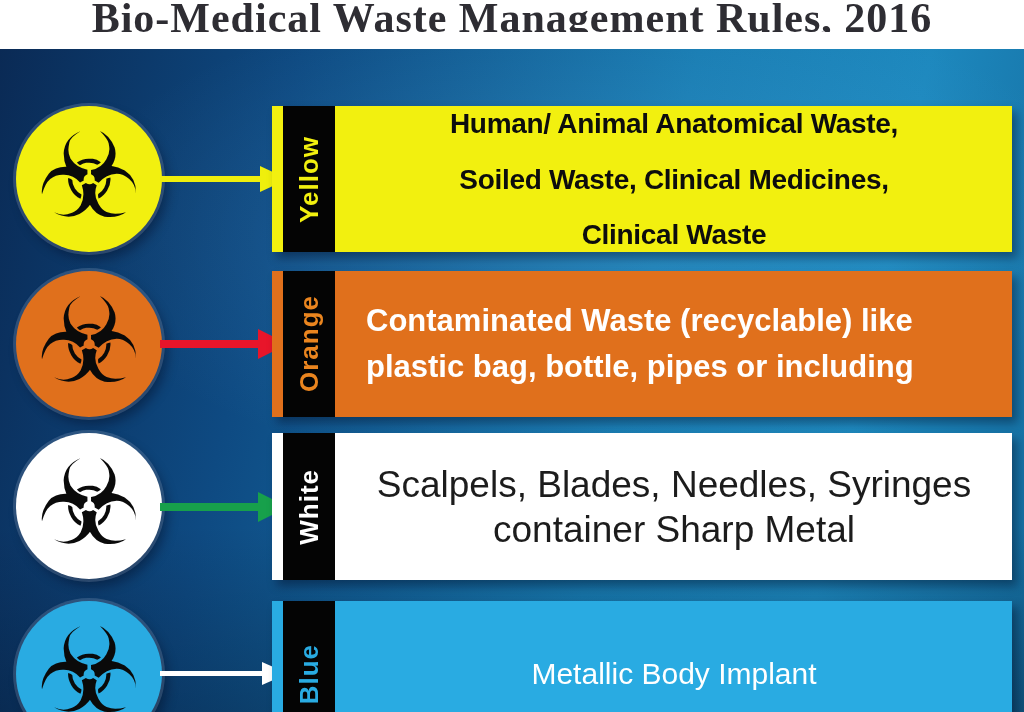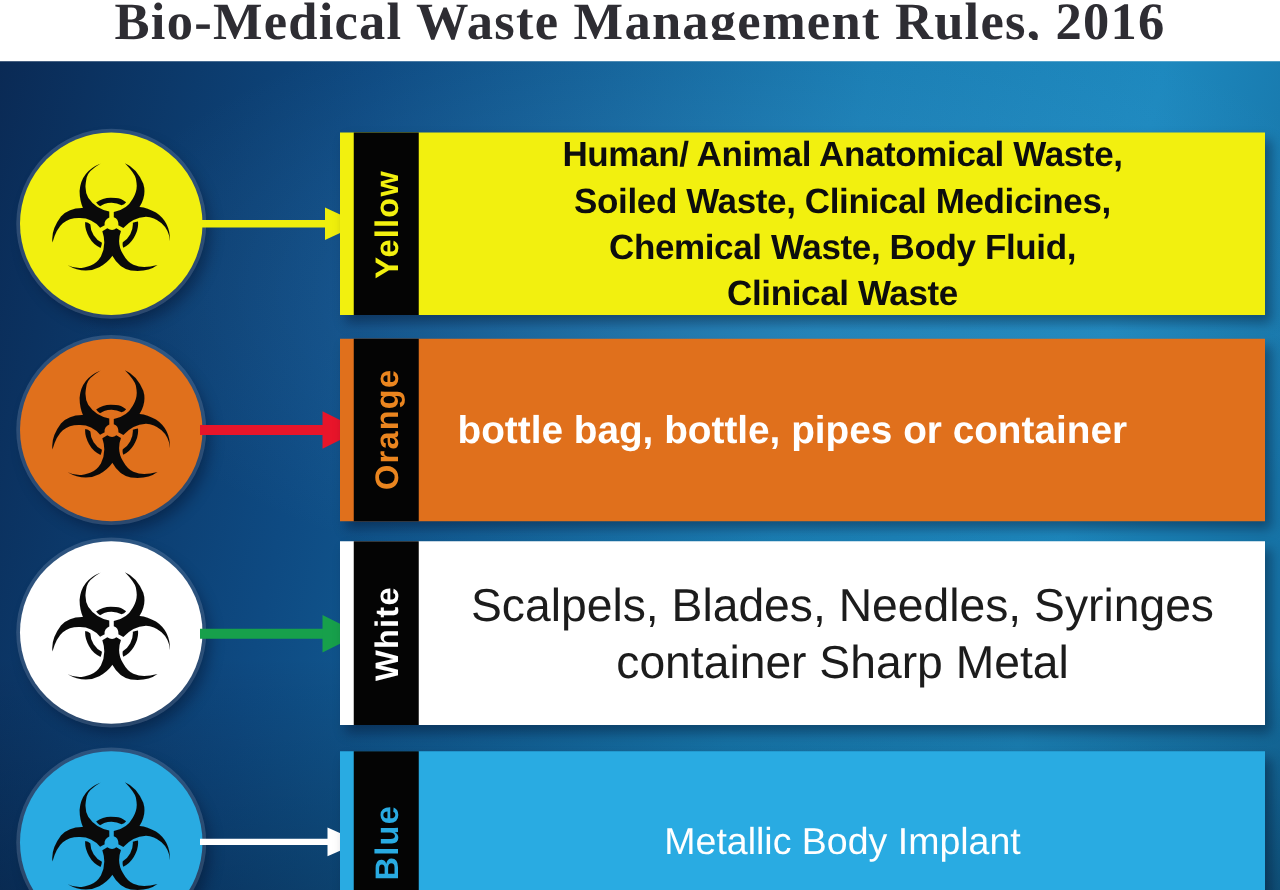--- a/index.html
+++ b/index.html
@@ -74,40 +74,40 @@
         <rect class="shaft" x="0" y="15" width="102" height="6"></rect>
         <polygon class="head" points="100,5 128,18 100,31"></polygon>
       </svg>
       <div class="box">
         <div class="strip">
           <span class="vlabel">Yellow</span>
         </div>
         <div class="content">
           <div class="line">Human/ Animal Anatomical Waste,</div>
           <div class="line">Soiled Waste, Clinical Medicines,</div>
-          <div class="line">Chemical Waste, Body Fluid,</div>
           <div class="line">Clinical Waste</div>
         </div>
       </div>
     </section>
 
     <section class="row r1" style="--bin: #e0701c; --labelc: #ea851f; --arrowc: #e8152a;">
       <div class="circle">
         <span class="bio">☣</span>
       </div>
       <svg class="arrow" viewBox="0 0 128 36">
         <rect class="shaft" x="0" y="15" width="102" height="6"></rect>
         <polygon class="head" points="98,3 128,18 98,33"></polygon>
       </svg>
       <div class="box">
         <div class="strip">
           <span class="vlabel">Orange</span>
         </div>
         <div class="content">
-          <div class="line">bottle bag, bottle, pipes or container</div>
+          <div class="line">Contaminated Waste (recyclable) like</div>
+          <div class="line">plastic bag, bottle, pipes or including</div>
         </div>
       </div>
     </section>
 
     <section class="row r2" style="--bin: #ffffff; --labelc: #ffffff; --arrowc: #17a04b;">
       <div class="circle">
         <span class="bio">☣</span>
       </div>
       <svg class="arrow" viewBox="0 0 128 36">
         <rect class="shaft" x="0" y="15" width="102" height="6"></rect>

